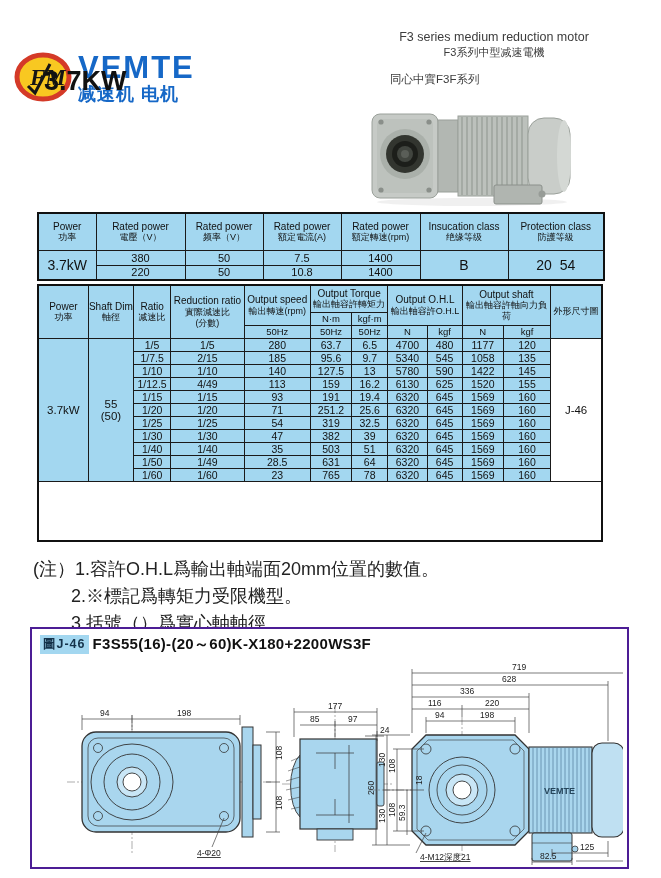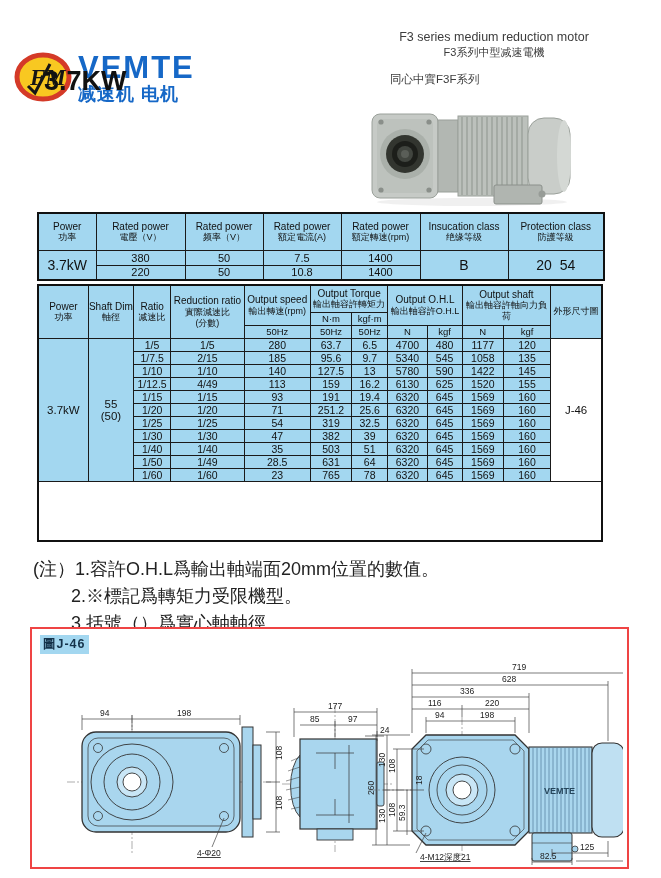--- a/index.html
+++ b/index.html
@@ -42,21 +42,21 @@
   .t2 td.big{font-size:11.5px;}
   .t2 td.white{background:#ffffff;}
   .t2 tfoot td{background:#ffffff;height:58px;border-top:1px solid #1a1a1a;}
 
   
   .notes{position:absolute;left:33px;top:556px;font-size:18px;color:#222;line-height:1.5;}
   .notes .indent{margin-left:38px;}
 
   
   .figure-box{position:absolute;left:30px;top:627px;width:595px;height:238px;
-              border:2px solid #ef4444;background:#fff;}
+              border:2px solid #4c1d95;background:#fff;}
   .fig-title{position:absolute;left:8px;top:6px;display:flex;align-items:center;}
   .fig-chip{background:#a3d7f0;color:#14324a;font-weight:bold;font-size:12.5px;
             padding:1px 3px;letter-spacing:1px;}
   .fig-model{font-weight:bold;font-size:15px;color:#111;margin-left:4px;letter-spacing:0.3px;}
   .fig-drawing{position:absolute;left:0;top:28px;}
 
   svg .dim{font-size:8.5px;fill:#222;font-family:"Liberation Sans",sans-serif;}
 </style>
 </head>
 <body>
@@ -393,20 +393,21 @@
 
   <div class="notes">
     <div><span>(注）</span><span>1.容許O.H.L爲輸出軸端面20mm位置的數值。</span></div>
     <div class="indent">2.※標記爲轉矩力受限機型。</div>
     <div class="indent">3.括號（）爲實心軸軸徑。</div>
   </div>
 
   <div class="figure-box">
     <div class="fig-title">
       <span class="fig-chip">圖J-46</span>
+      <span class="fig-model">F3S55(16)-(20～60)K-X180+2200WS3F</span>
     </div>
 
     <svg class="fig-drawing" width="591" height="208" viewBox="0 0 591 208">
       <defs></defs>
 
       <g>
         <line x1="35" y1="125" x2="240" y2="125" stroke="#777" stroke-width="0.6" stroke-dasharray="8 2 2 2"></line>
         <line x1="100" y1="58" x2="100" y2="198" stroke="#777" stroke-width="0.6" stroke-dasharray="8 2 2 2"></line>
         <rect x="50" y="75" width="158" height="100" rx="14" fill="#a9d6ee" stroke="#333" stroke-width="1.3"></rect>
         <rect x="56" y="81" width="146" height="88" rx="10" fill="none" stroke="#333" stroke-width="0.7"></rect>

